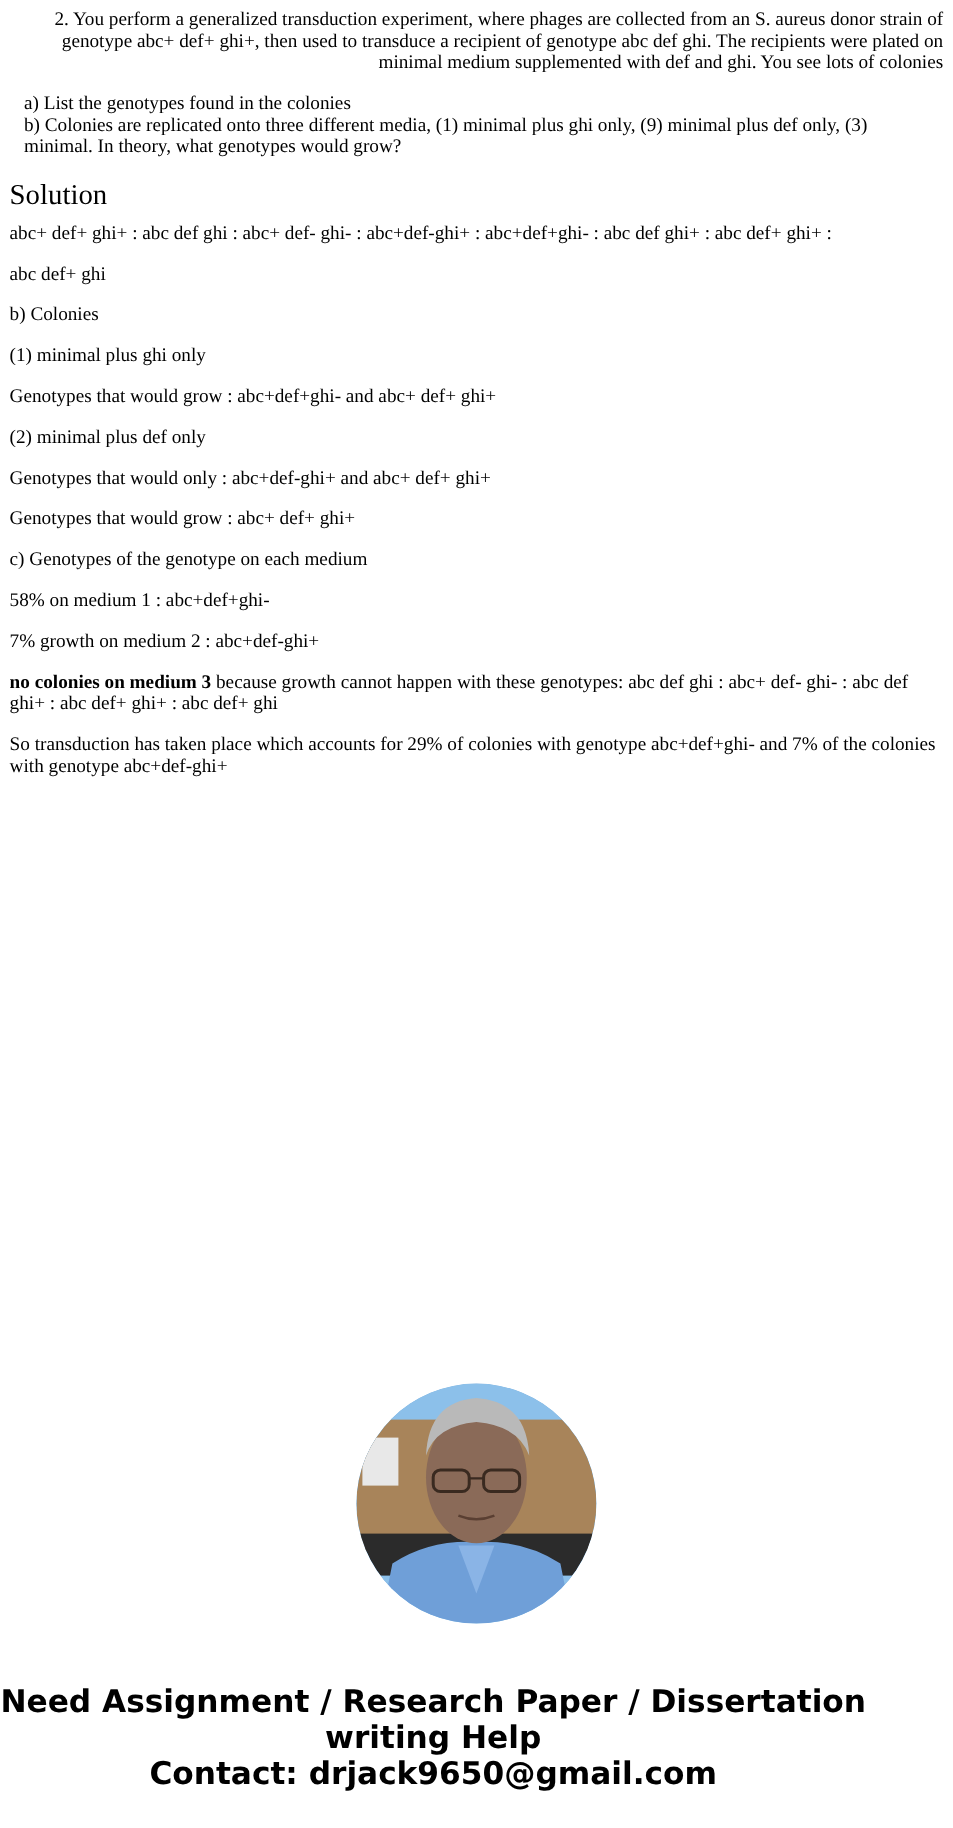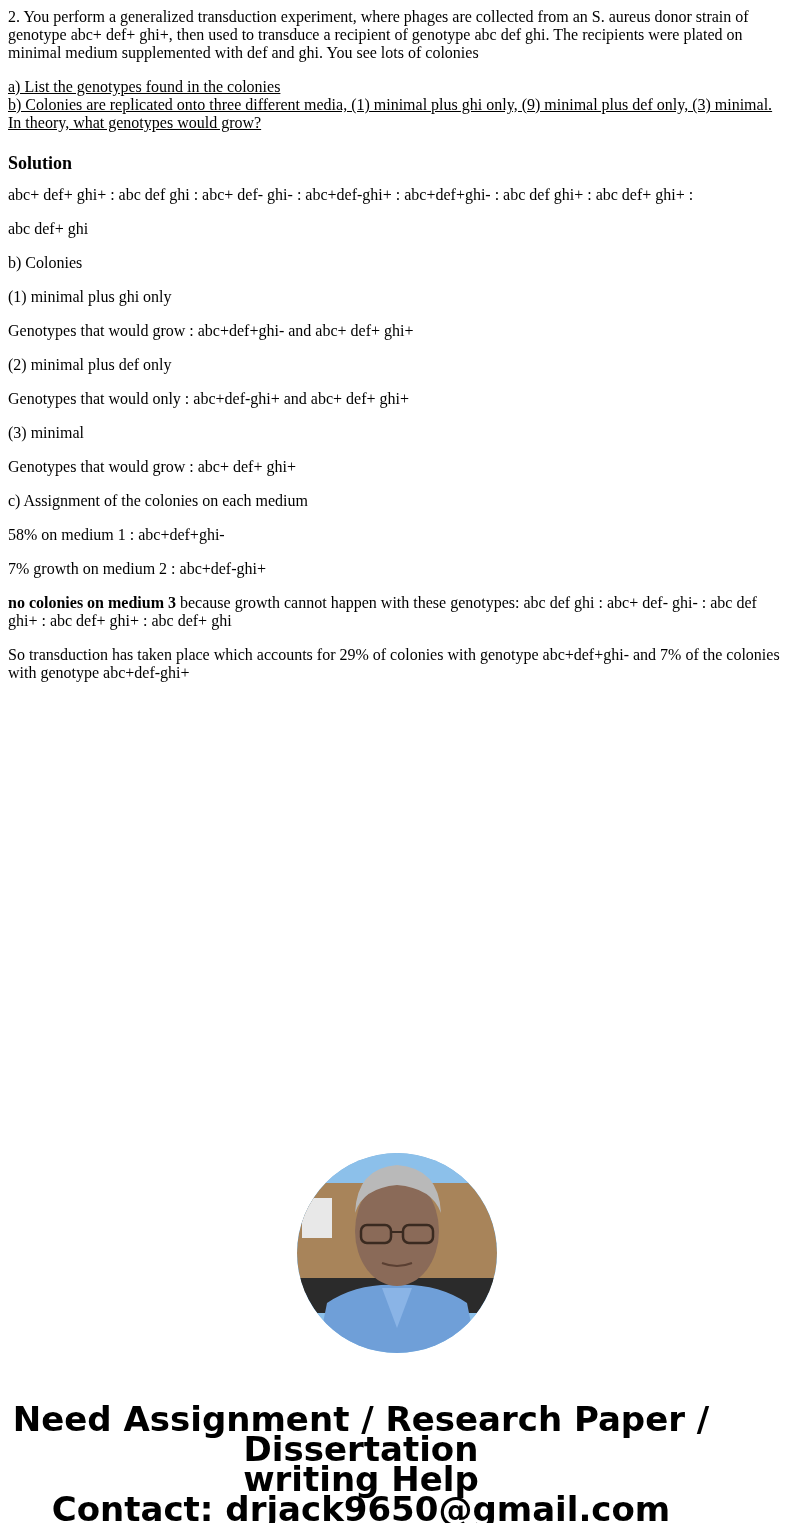--- a/index.html
+++ b/index.html
@@ -18,28 +18,28 @@
     }
     .content {
       position: absolute;
       left: 8px;
       top: 8px;
       width: 778px;
       line-height: 18px;
     }
     .q-intro {
       margin: 0 0 16px 0;
+      text-align: right;
     }
     .q-parts {
-      margin: 0;
-      text-decoration: underline;
+      margin: 12px;
     }
     .solution-heading {
-      font-size: 18px;
-      font-weight: bold;
+      font-size: 24px;
+      font-weight: normal;
       margin: 20px 0 12px 0;
       line-height: 22px;
     }
     .para {
       margin: 0 0 16px 0;
     }
     .avatar {
       position: absolute;
       left: 297px;
       top: 1153px;
@@ -50,21 +50,21 @@
       background: #7fb3e0;
     }
     .footer {
       position: absolute;
       left: 0;
       top: 1404px;
       width: 722px;
       text-align: center;
       font-family: "DejaVu Sans", sans-serif;
       font-weight: bold;
-      font-size: 34px;
+      font-size: 26px;
       line-height: 30px;
       color: #000;
     }
     .footer div { margin: 0; }
   </style>
 </head>
 <body>
 
 <div class="content">
   <div class="q-intro">2. You perform a generalized transduction experiment, where phages are collected from an S. aureus donor strain of genotype abc+ def+ ghi+, then used to transduce a recipient of genotype abc def ghi. The recipients were plated on minimal medium supplemented with def and ghi. You see lots of colonies</div>
@@ -76,24 +76,23 @@
   <div class="solution-heading">Solution</div>
 
   <p class="para">abc+ def+ ghi+ : abc def ghi : abc+ def- ghi- : abc+def-ghi+ : abc+def+ghi- : abc def ghi+ : abc def+ ghi+ :</p>
   <p class="para">abc def+ ghi</p>
 
   <p class="para">b) Colonies</p>
   <p class="para">(1) minimal plus ghi only</p>
   <p class="para">Genotypes that would grow : abc+def+ghi- and abc+ def+ ghi+</p>
   <p class="para">(2) minimal plus def only</p>
   <p class="para">Genotypes that would only : abc+def-ghi+ and abc+ def+ ghi+</p>
-  <p class="para">(3) minimal</p>
   <p class="para">Genotypes that would grow : abc+ def+ ghi+</p>
 
-  <p class="para">c) Assignment of the colonies on each medium</p>
+  <p class="para">c) Genotypes of the genotype on each medium</p>
   <p class="para">58% on medium 1 : abc+def+ghi-</p>
   <p class="para">7% growth on medium 2 : abc+def-ghi+</p>
   <p class="para"><b>no colonies on medium 3</b><span> because growth cannot happen with these genotypes: abc def ghi : abc+ def- ghi- : abc def ghi+ : abc def+ ghi+ : abc def+ ghi</span></p>
   <p class="para">So transduction has taken place which accounts for 29% of colonies with genotype abc+def+ghi-  and 7% of the colonies with genotype abc+def-ghi+</p>
 </div>
 
 <div class="avatar">
   <svg width="200" height="200" viewBox="0 0 200 200">
     <defs>
       <clipPath id="circ">

